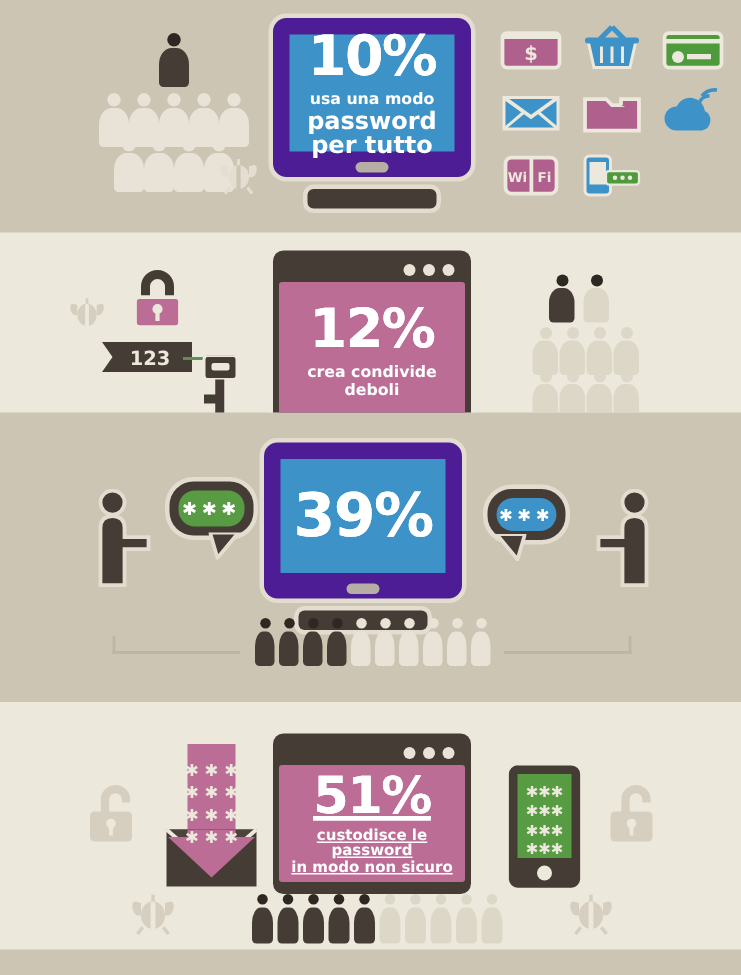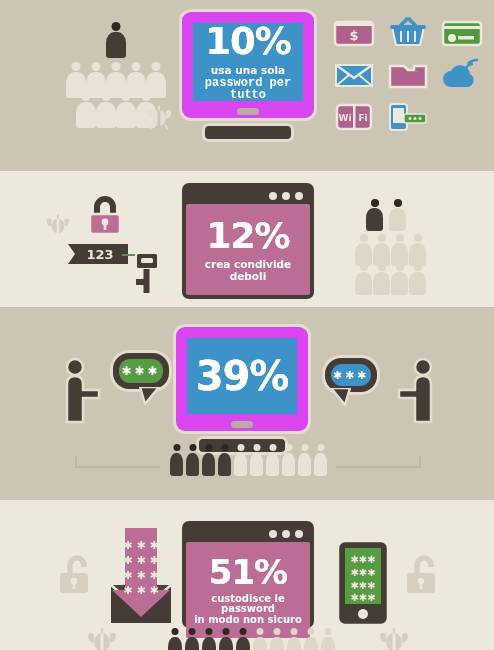--- a/index.html
+++ b/index.html
@@ -11,21 +11,21 @@
   .page { position:relative; width:494px; height:650px; }
 
   .panel { position:relative; width:494px; overflow:hidden; }
   .panel.dark  { background:#cdc5b4; }
   .panel.light { background:#ece8dc; }
   .panel-sep { height:3px; background:#cdc5b4; }
 
   
   .monitor { position:absolute; }
   .monitor .bezel {
-    background:#d946ef;
+    background:#4c1d95;
     border-radius:9px;
     padding:11px 11px 17px 11px;
     box-shadow:0 0 0 3px #ece8dc;
   }
   .panel.dark .monitor .bezel { box-shadow:0 0 0 3px #e3ddd0; }
   .monitor .screen {
     width:100%; height:100%;
     display:flex; flex-direction:column;
     align-items:center; justify-content:center;
     color:#fff; text-align:center;
@@ -169,22 +169,22 @@
         <rect x="13" y="2" width="2" height="5" fill="#e3ded1"></rect>
         <path d="M8 21 l-3 4 M20 21 l3 4" stroke="#e3ded1" stroke-width="2" fill="none"></path>
         <rect x="12.6" y="6" width="2.8" height="17" rx="1.4" fill="#cdc5b4"></rect>
       </svg>
     </div>
 
     <div class="monitor" style="left:182px; top:12px;">
       <div class="bezel" style="width:132px; height:106px;">
         <div class="screen blue">
           <div class="pct" style="font-size:37px;">10%</div>
-          <div class="cap" style="font-size:10.5px;">usa una sola</div>
-          <div class="cap" style="font-size:12px; margin-top:1px;font-family:Liberation Mono, monospace;">password per tutto</div>
+          <div class="cap" style="font-size:10.5px;">usa una modo</div>
+          <div class="cap" style="font-size:16px; margin-top:1px;">password per tutto</div>
         </div>
         <div class="notch"></div>
       </div>
       <div class="stand"></div>
     </div>
 
     <div class="icongrid" style="left:330px; top:14px;">
 
       <div class="icontile">
         <svg width="48" height="38" viewBox="0 0 48 38">
@@ -253,21 +253,21 @@
           <circle cx="26" cy="20.5" r="1.5" fill="#ece8dc"></circle>
             <circle cx="31" cy="20.5" r="1.5" fill="#ece8dc"></circle>
             <circle cx="36" cy="20.5" r="1.5" fill="#ece8dc"></circle>
         </svg>
       </div>
     </div>
   </div>
 
   <div class="panel-sep"></div>
 
-  <div class="panel light" style="height:136px;margin-top:16px;">
+  <div class="panel light" style="height:120px;">
 
     <div style="position:absolute; left:45px; top:188px; top:42px;">
       <svg width="26" height="24" viewBox="0 0 28 26">
         <ellipse cx="14" cy="14" rx="7" ry="8" fill="#d6cfc0"></ellipse>
         <path d="M7 7 Q1 4 2 10 Q3 15 7 14 Z" fill="#d6cfc0"></path>
         <path d="M21 7 Q27 4 26 10 Q25 15 21 14 Z" fill="#d6cfc0"></path>
         <rect x="13" y="2" width="2" height="5" fill="#d6cfc0"></rect>
         <rect x="12.6" y="6" width="2.8" height="17" rx="1.4" fill="#ece8dc"></rect>
       </svg>
     </div>
@@ -495,21 +495,21 @@
       </svg>
     </div>
 
     <div class="win" style="left:182px; top:21px;">
       <div class="frame" style="width:132px; height:107px;">
         <div class="titlebar">
           <span class="dot"></span>
           <span class="dot"></span>
           <span class="dot"></span>
         </div>
-        <div class="screen pink2" style="height:96px;">
+        <div class="screen pink2" style="height:78px;text-decoration:underline;">
           <div class="pct" style="font-size:34px;">51%</div>
           <div class="cap" style="font-size:10px;">custodisce le password</div>
           <div class="cap" style="font-size:10px; margin-top:1px;">in modo non sicuro</div>
         </div>
       </div>
     </div>
 
     <div style="position:absolute; left:337px; top:40px;">
       <svg width="52" height="86" viewBox="0 0 52 86">
         <rect x="1" y="1" width="50" height="84" rx="7" fill="#453c36" stroke="#ece8dc" stroke-width="2.5"></rect>

